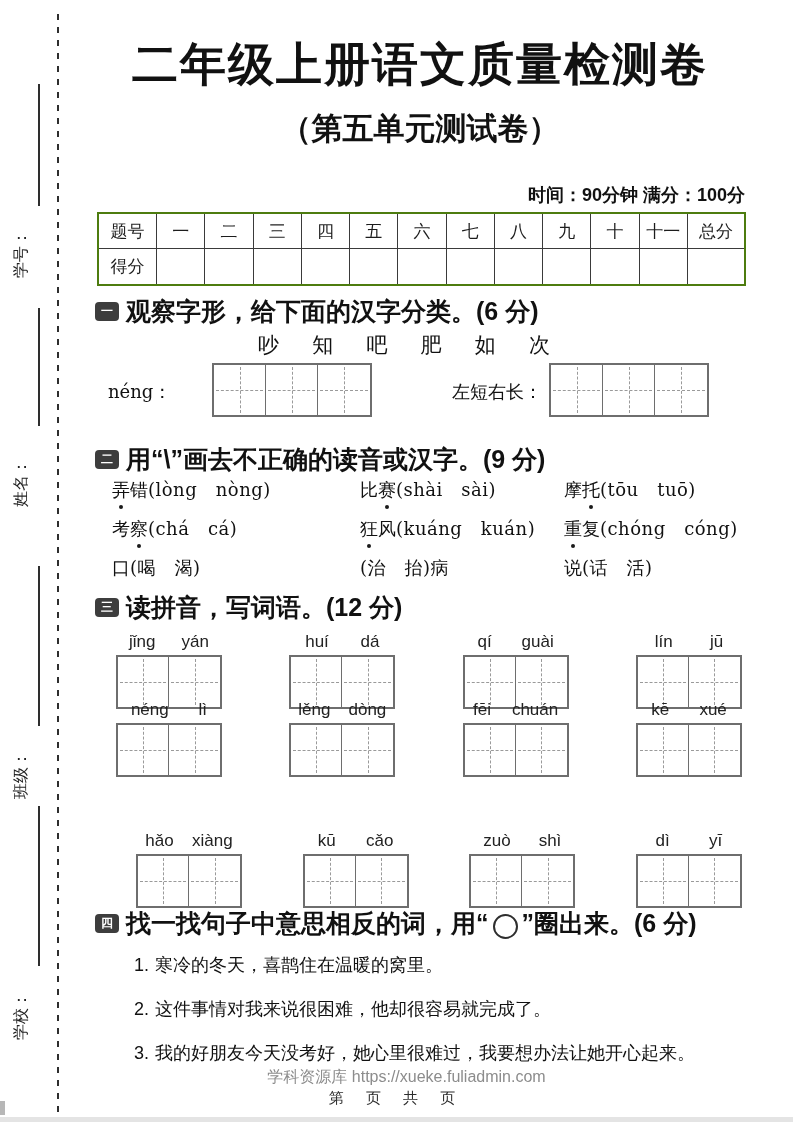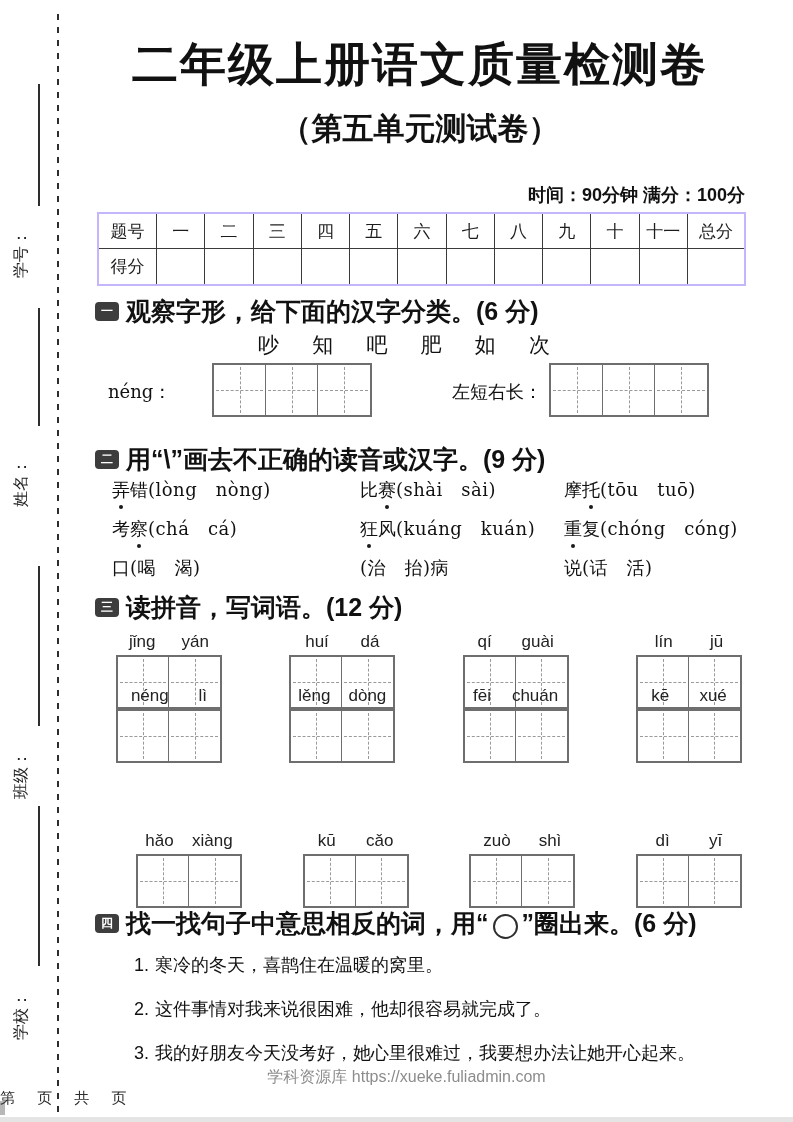--- a/index.html
+++ b/index.html
@@ -17,21 +17,21 @@
   .bottom-strip { position:absolute; left:0; bottom:0; width:100%; height:5px; background:#e4e4e4; }
 
   
   .title { position:absolute; left:90px; top:34px; width:660px; text-align:center;
            font-size:46px; font-weight:700; letter-spacing:2px; color:#111; }
   .subtitle { position:absolute; left:90px; top:108px; width:660px; text-align:center;
               font-size:31px; font-weight:700; color:#111; }
   .meta { position:absolute; right:48px; top:183px; font-size:18px; font-weight:600; color:#111; }
 
   
-  .score-table { position:absolute; left:97px; top:212px; width:649px; border:2px solid #c4b5fd; }
+  .score-table { position:absolute; left:97px; top:212px; width:649px; border:2px solid #4d7c0f; }
   .st-row { display:flex; height:35px; }
   .st-row:first-child { border-bottom:1px solid #3a3a3a; }
   .st-cell { flex:1; border-right:1px solid #3a3a3a; display:flex; align-items:center;
              justify-content:center; font-size:17px; color:#1c1c1c; }
   .st-cell:last-child { border-right:none; }
   .st-cell.first { flex:0 0 58px; }
   .st-cell.last { flex:0 0 56px; }
 
   
   .sec-header { position:absolute; display:flex; align-items:center; gap:7px; }
@@ -72,21 +72,21 @@
   
   .circle-sym { display:inline-block; width:25px; height:25px; border:2px solid #2e2e2e;
                 border-radius:50%; vertical-align:-7px; margin:0 4px; }
   .s4-list { position:absolute; left:118px; top:951px; width:640px; }
   .s4-item { font-size:18px; line-height:28px; margin-bottom:16px; color:#111; white-space:nowrap;margin-left:16px; }
   .s4-num { font-family:"Liberation Sans", sans-serif; margin-right:6px; }
 
   
   .footer-src { position:absolute; left:10px; top:1067px; width:100%; text-align:center;
                 font-size:16px; color:#8c8c8c; }
-  .footer-page { position:absolute; left:0; top:1089px; width:100%; text-align:left;
+  .footer-page { position:absolute; left:0; top:1089px; width:100%; text-align:center;
                  font-size:15px; letter-spacing:9px; color:#2d2d2d; }
 </style>
 </head>
 <body>
 
 <div class="page">
 
   <div class="seal-dash"></div>
   <div class="seal-line" style="top:84px;height:122px;"></div>
   <div class="seal-line" style="top:308px;height:118px;"></div>
@@ -220,21 +220,21 @@
         <div class="pinyin">
           <span>lín</span>
           <span>jū</span>
         </div>
         <div class="tian-grid">
           <div class="tian-cell"></div>
           <div class="tian-cell"></div>
         </div>
       </div>
     </div>
-  <div class="s3-row" style="top:684px;" id="s3-row-1">
+  <div class="s3-row" style="top:698px;" id="s3-row-1">
       <div class="word-group">
         <div class="pinyin">
           <span>néng</span>
           <span>lì</span>
         </div>
         <div class="tian-grid">
           <div class="tian-cell"></div>
           <div class="tian-cell"></div>
         </div>
       </div>

